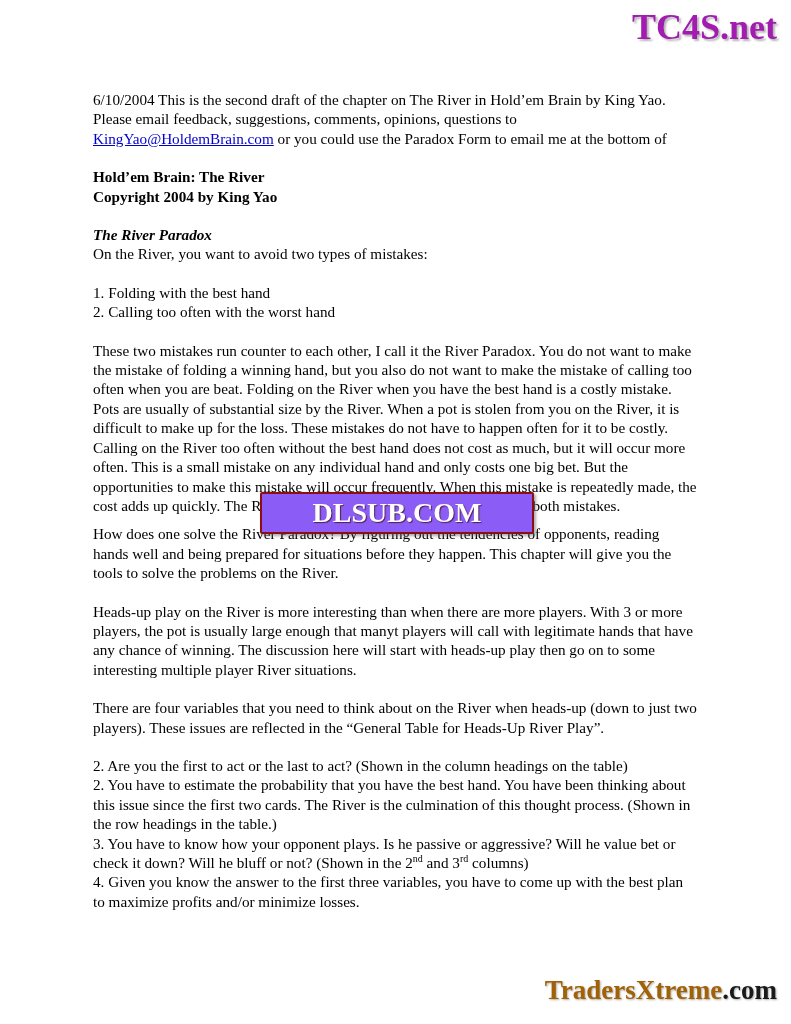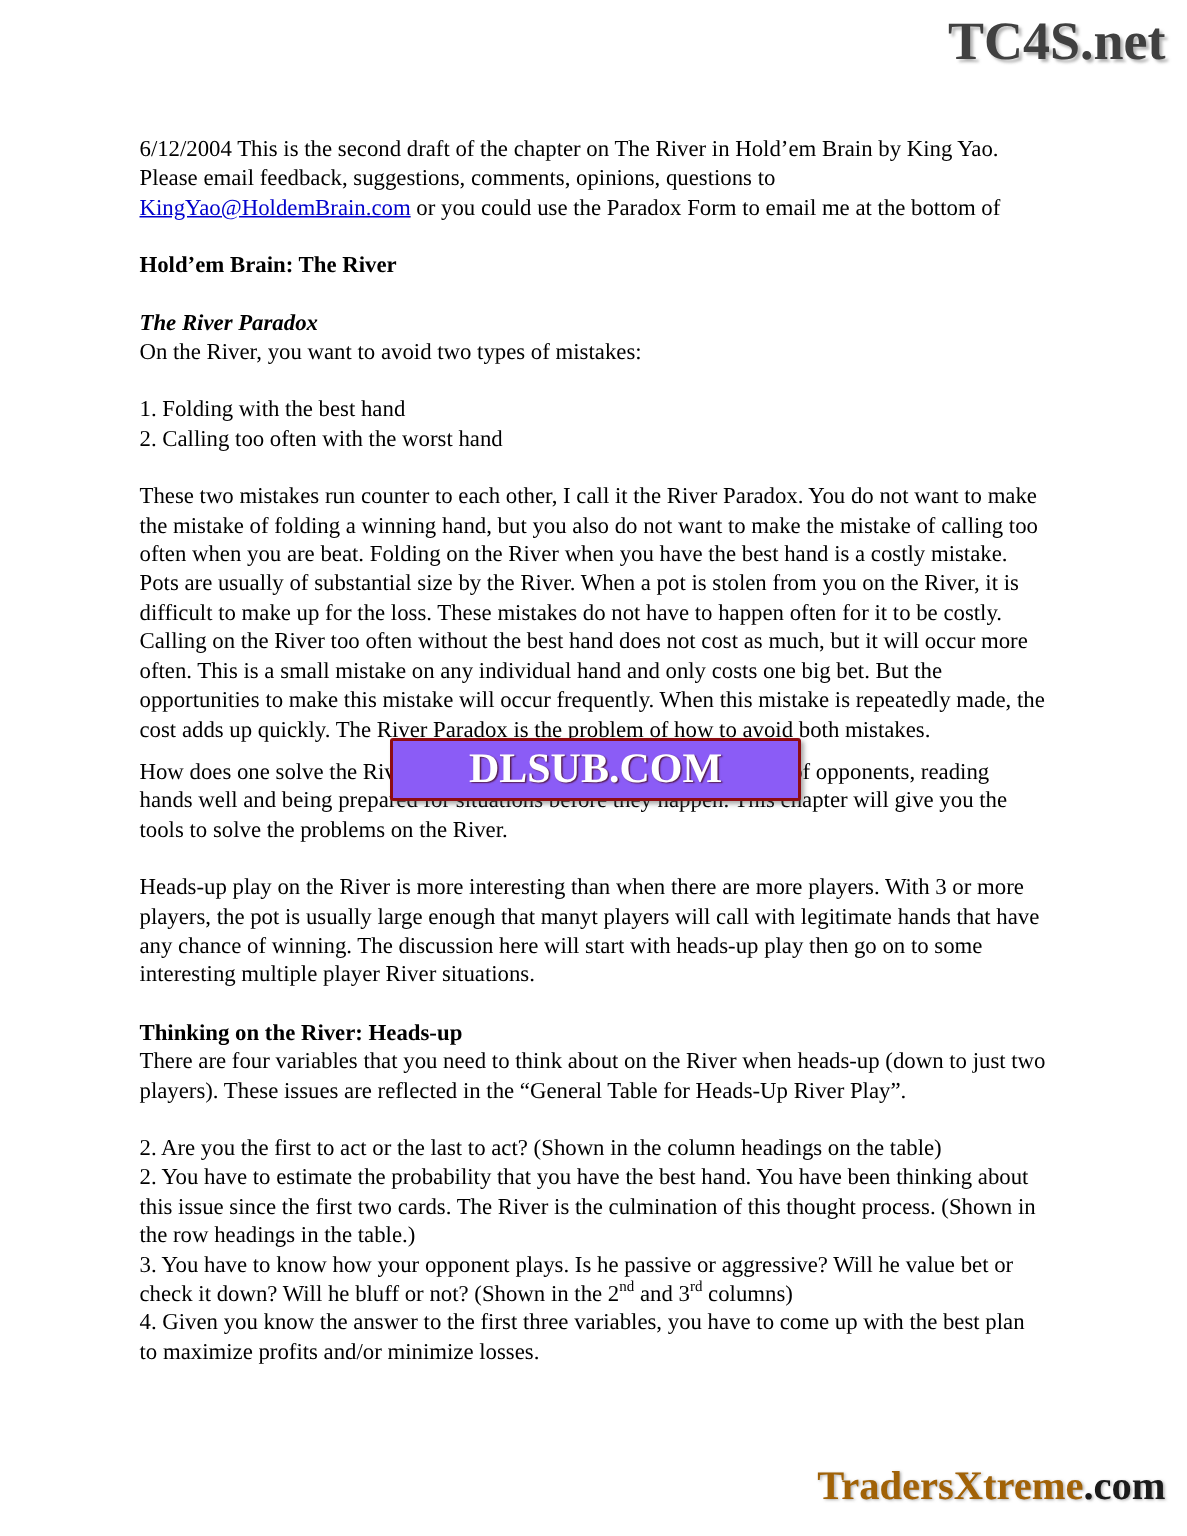--- a/index.html
+++ b/index.html
@@ -17,21 +17,21 @@
   }
 
   
   .top-watermark {
     position: absolute;
     top: 6px;
     right: 14px;
     font-family: "Liberation Serif", serif;
     font-weight: bold;
     font-size: 36px;
-    color: #404040;
+    color: #a21caf;
     letter-spacing: 0px;
     text-shadow: 2px 2px 2px rgba(120,120,120,0.55);
   }
 
   
   .page {
     position: absolute;
     left: 93px;
     top: 90px;
     width: 605px;
@@ -106,29 +106,30 @@
   .bw-dark { color: #1a1a1a; }
 </style>
 </head>
 <body>
 
 <div class="top-watermark">TC4S.net</div>
 
 <div class="page">
 
   <div>
-    <p>6/12/2004 This is the second draft of the chapter on The River in Hold’em Brain by King Yao.</p>
+    <p>6/10/2004 This is the second draft of the chapter on The River in Hold’em Brain by King Yao.</p>
     <p>Please email feedback, suggestions, comments, opinions, questions to</p>
     <p><a class="email-link" href="#">KingYao@HoldemBrain.com</a><span> or you could use the Paradox Form to email me at the bottom of</span></p>
   </div>
 
   <div class="gap-sm"></div>
 
   <div>
     <p class="bold">Hold’em Brain: The River</p>
+    <p class="bold">Copyright 2004 by King Yao</p>
   </div>
 
   <div class="gap-sm"></div>
 
   <div>
     <p class="bolditalic">The River Paradox</p>
     <p>On the River, you want to avoid two types of mistakes:</p>
 
     <div class="gap-sm"></div>
 
@@ -144,21 +145,20 @@
     <p>How does one solve the River Paradox?  By figuring out the tendencies of opponents, reading hands well and being prepared for situations before they happen.  This chapter will give you the tools to solve the problems on the River.</p>
 
     <div class="gap-sm"></div>
 
     <p>Heads-up play on the River is more interesting than when there are more players.  With 3 or more players, the pot is usually large enough that manyt players will call with legitimate hands that have any chance of winning.  The discussion here will start with heads-up play then go on to some interesting multiple player River situations.</p>
   </div>
 
   <div class="gap-sm"></div>
 
   <div>
-    <p class="bold">Thinking on the River: Heads-up</p>
     <p>There are four variables that you need to think about on the River when heads-up (down to just two players).  These issues are reflected in the “General Table for Heads-Up River Play”.</p>
 
     <div class="gap-sm"></div>
 
     <p>2. Are you the first to act or the last to act? (Shown in the column headings on the table)</p>
     <p>2. You have to estimate the probability that you have the best hand.  You have been thinking about this issue since the first two cards.  The River is the culmination of this thought process.  (Shown in the row headings in the table.)</p>
     <p><span>3. You have to know how your opponent plays.  Is he passive or aggressive?  Will he value bet or check it down?  Will he bluff or not? (Shown in the 2</span><sup>nd</sup><span> and 3</span><sup>rd</sup><span> columns)</span></p>
     <p>4. Given you know the answer to the first three variables, you have to come up with the best plan to maximize profits and/or minimize losses.</p>
   </div>
 

